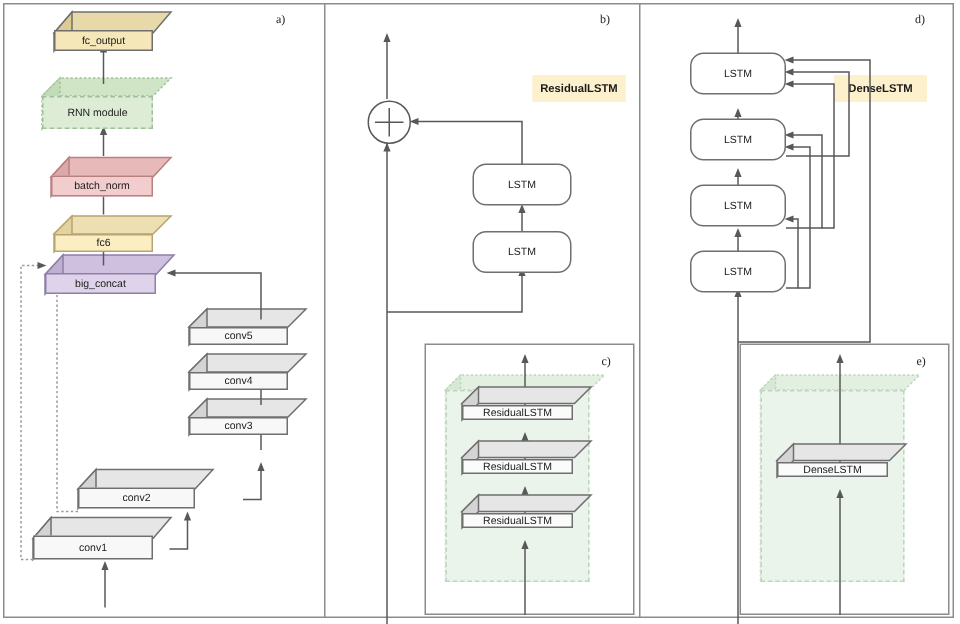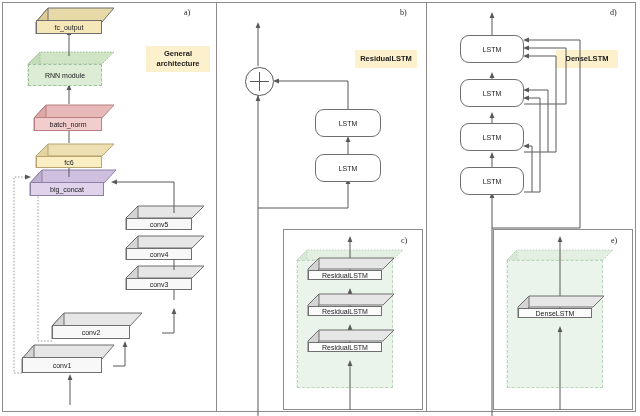--- a/index.html
+++ b/index.html
@@ -46,21 +46,20 @@
 </head>
 <body>
 
 <div id="canvas">
 
   <div class="frame"></div>
   <div class="vdiv" style="left:216px;"></div>
   <div class="vdiv" style="left:426px;"></div>
 
   <div class="panel-label" style="left:184px;top:8px;">a)</div>
-  <div class="tag" style="left:146px;top:46px;width:64px;height:26px;">General architecture</div>
 
   <svg class="wire">
 
     <line x1="69" y1="56" x2="69" y2="33"></line>
       <polygon points="69,29 66.6,35 71.4,35" fill="#585858" stroke="none"></polygon>
     <line x1="69" y1="104" x2="69" y2="88"></line>
       <polygon points="69,84 66.6,90 71.4,90" fill="#585858" stroke="none"></polygon>
     <line x1="69" y1="143" x2="69" y2="127"></line>
       <polygon points="69,123 66.6,129 71.4,129" fill="#585858" stroke="none"></polygon>
     <line x1="69" y1="177" x2="69" y2="162"></line>

